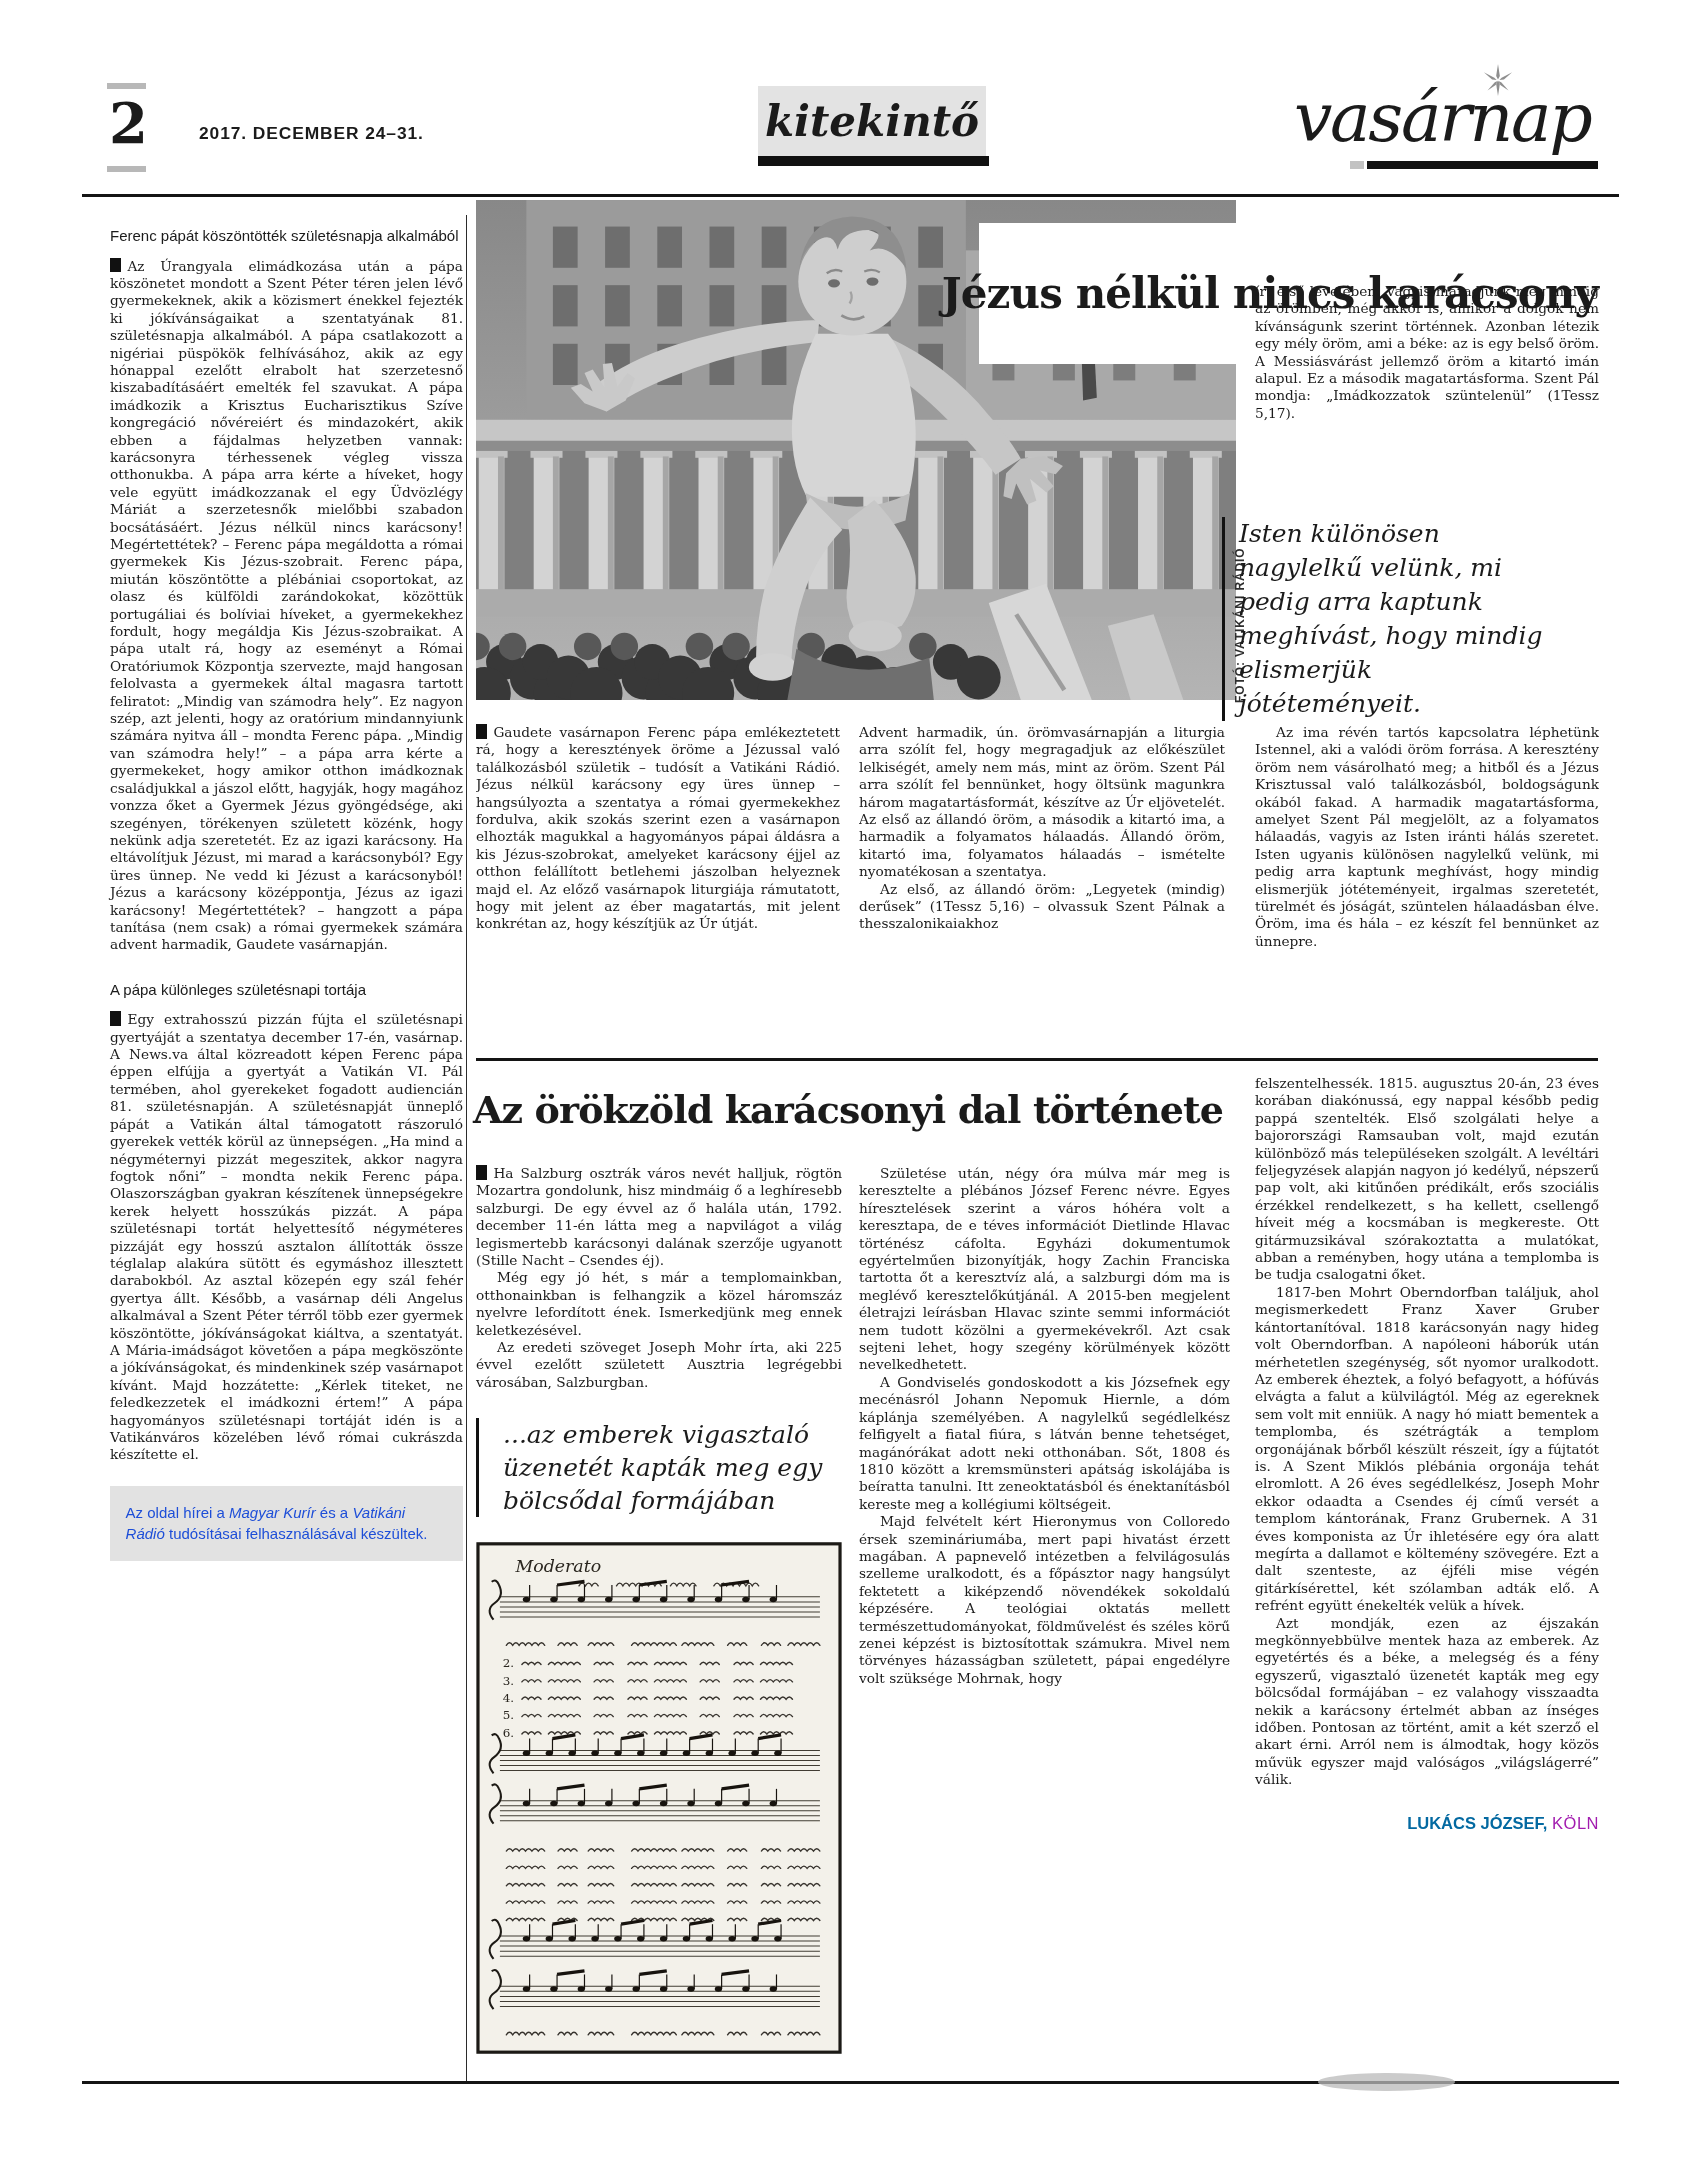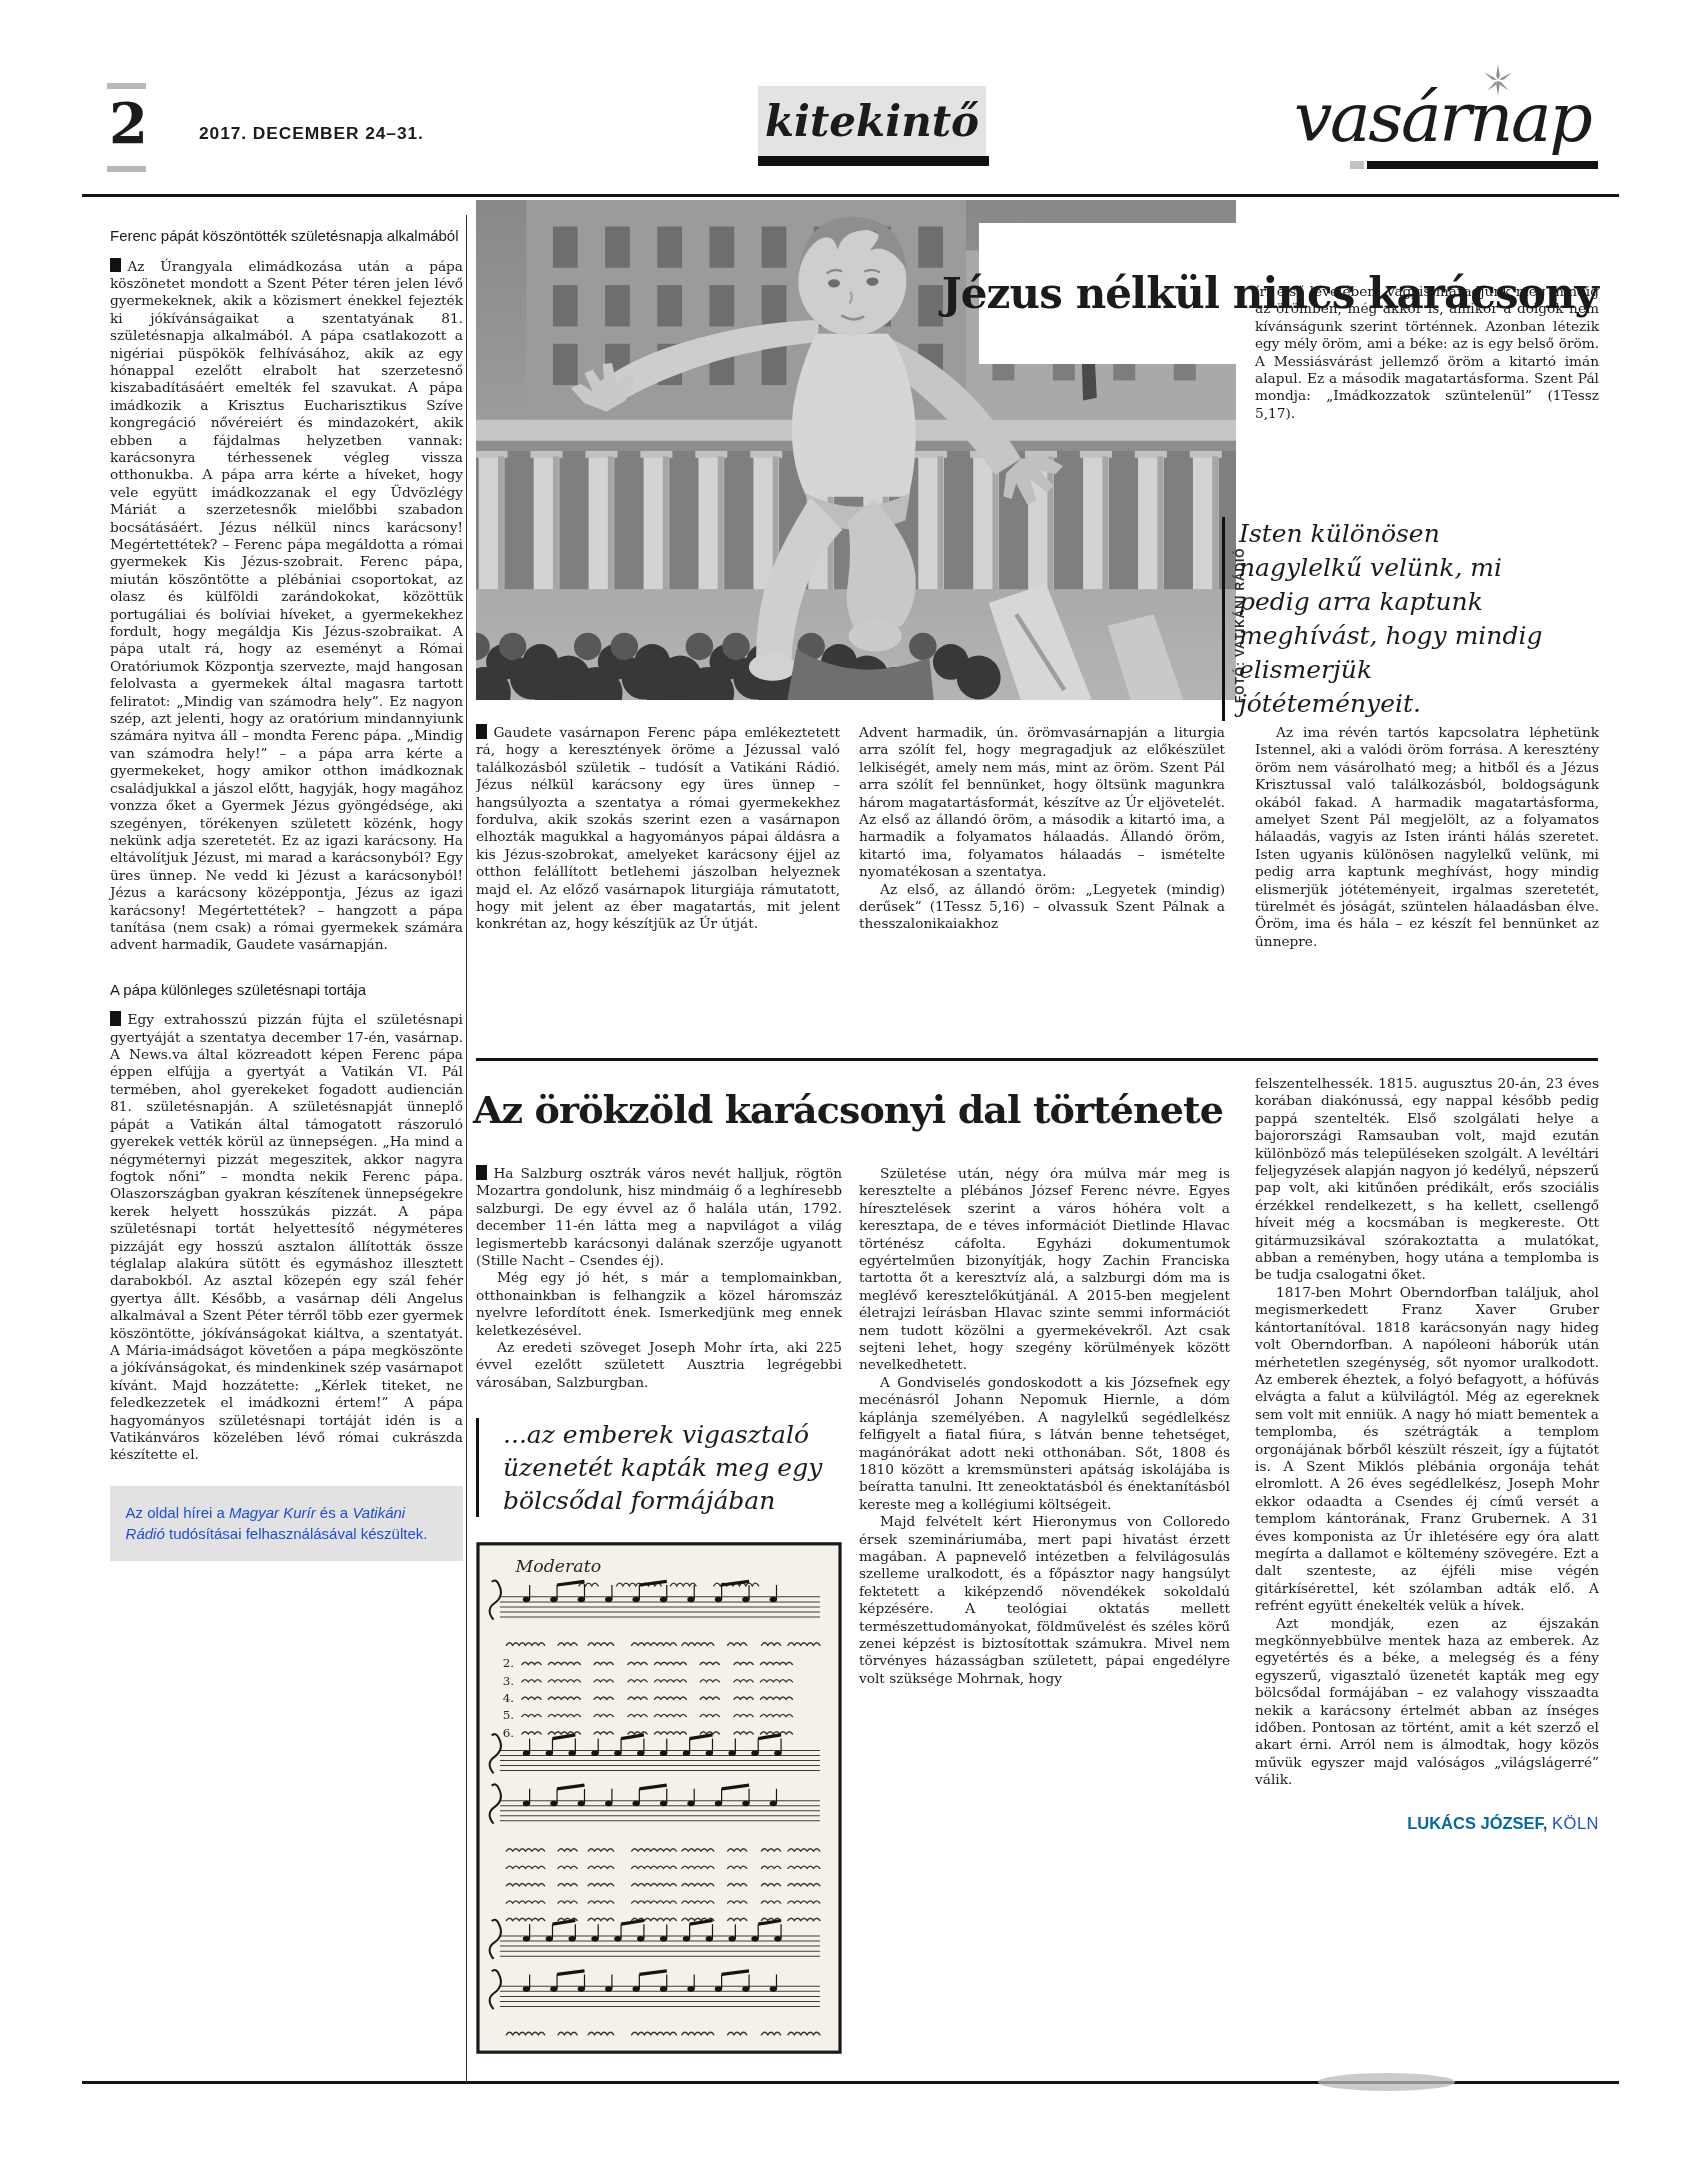--- a/index.html
+++ b/index.html
@@ -60,21 +60,21 @@
              letter-spacing:-0.9px;white-space:nowrap;font-family:"DejaVu Serif",serif;}
   .a2colA{position:absolute;left:476px;top:1165px;width:366px;}
   .a2colB{position:absolute;left:859px;top:1165px;width:371px;height:920px;overflow:hidden;}
   .a2colC{position:absolute;left:1255px;top:1075px;width:344px;}
   .pullquote2{margin-top:26.5px;border-left:3.7px solid #111;padding-left:24px;
           font-style:italic;font-size:25px;line-height:33px;font-family:"DejaVu Serif",serif;
           text-align:left;}
   .music{margin-top:25px;display:block;}
   .byline{margin-top:26px;text-align:right;font-family:"Liberation Sans",sans-serif;font-size:16.5px;}
   .byline .nm{font-weight:bold;color:#0369a1;}
-  .byline .loc{font-weight:normal;color:#1d4ed8;letter-spacing:0.5px;}
+  .byline .loc{font-weight:normal;color:#a21caf;letter-spacing:0.5px;}
   .bottomrule{position:absolute;left:82px;top:2081px;width:1537px;height:2.7px;background:#141414;}
   .smudge{position:absolute;left:1318px;top:2073px;width:137px;height:18.3px;border-radius:50%;
           background:#b9b9b9;opacity:.75;}
 </style>
 </head>
 <body>
 
 <div class="page">
 
   <div class="printmark" style="left:107px;top:83px;width:39px;height:6.4px;"></div>

